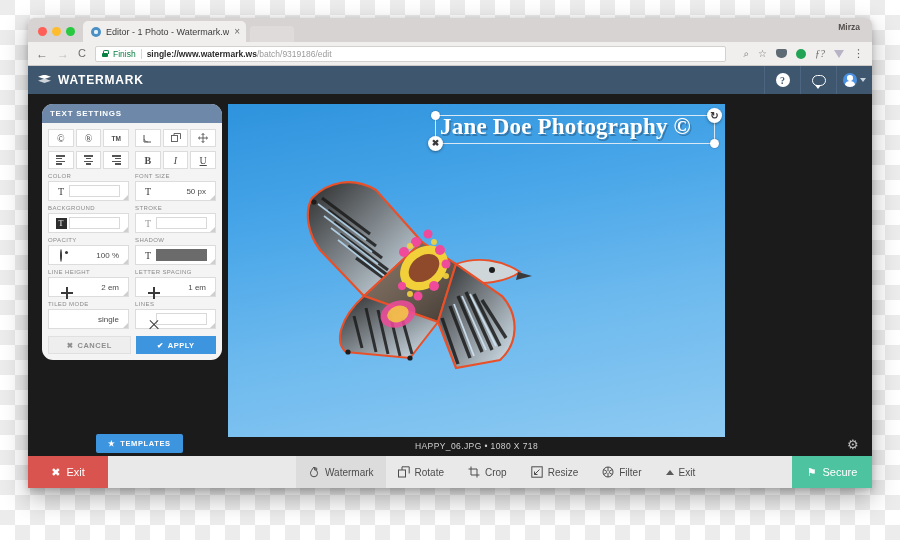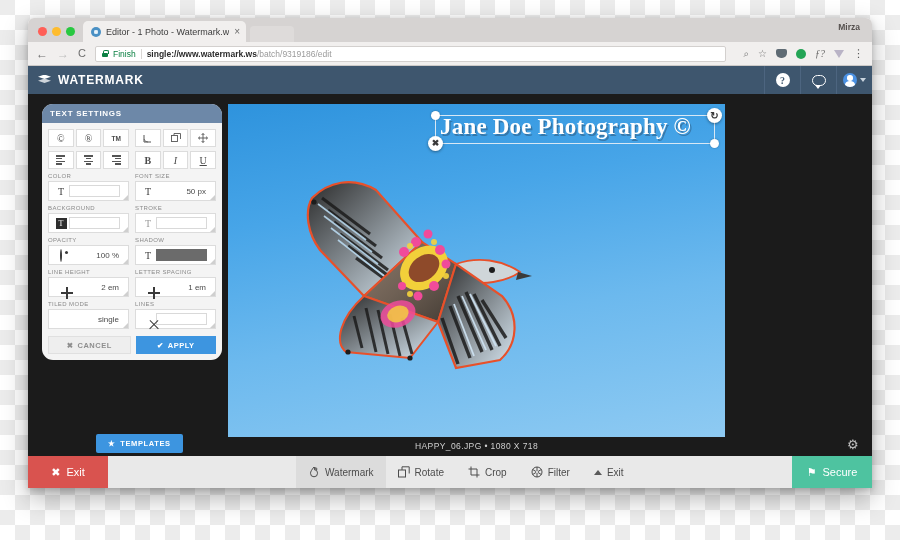--- a/index.html
+++ b/index.html
@@ -857,20 +857,29 @@
 
         <div class="tool-tab">
           <span class="tool-ico">
             <svg width="12" height="12" viewBox="0 0 12 12">
                 <path d="M3 0.5 L3 9 L11.5 9 M0.5 3 L9 3 L9 11.5" fill="none" stroke="#4c4c4c" stroke-width="1"></path>
               </svg>
           </span>
           <span>Crop</span>
         </div>
 
+        <div class="tool-tab">
+          <span class="tool-ico">
+            <svg width="12" height="12" viewBox="0 0 12 12">
+                <rect x="0.8" y="0.8" width="10.4" height="10.4" fill="none" stroke="#4c4c4c" stroke-width="1"></rect>
+                <path d="M8.5 3.5 L3.5 8.5 M3.5 8.5 L3.5 5.5 M3.5 8.5 L6.5 8.5" fill="none" stroke="#4c4c4c" stroke-width="1"></path>
+              </svg>
+          </span>
+          <span>Resize</span>
+        </div>
 
         <div class="tool-tab">
           <span class="tool-ico">
             <svg width="12" height="12" viewBox="0 0 12 12">
                 <circle cx="6" cy="6" r="5" fill="none" stroke="#4c4c4c" stroke-width="1"></circle>
                 <path d="M6 1 L6 5 M10.3 3.5 L6.9 5.6 M10.3 8.5 L6.9 6.4 M6 11 L6 7 M1.7 8.5 L5.1 6.4 M1.7 3.5 L5.1 5.6" stroke="#4c4c4c" stroke-width="1"></path>
               </svg>
           </span>
           <span>Filter</span>
         </div>

